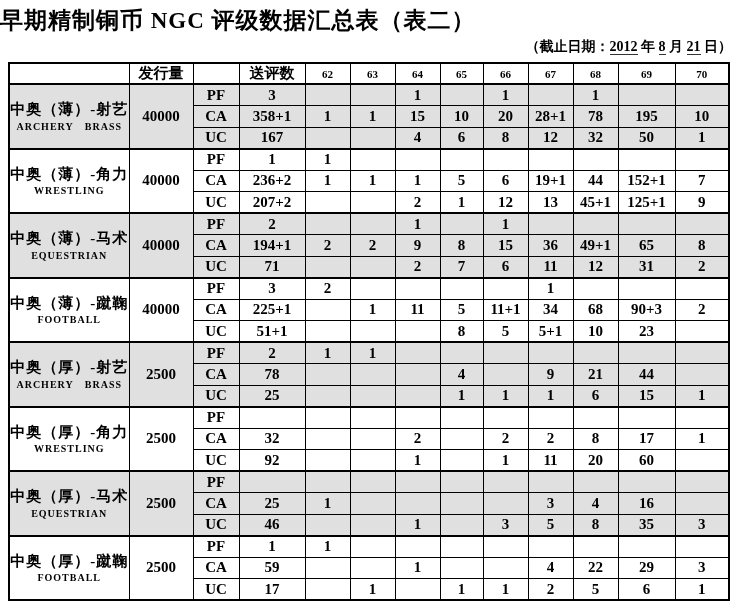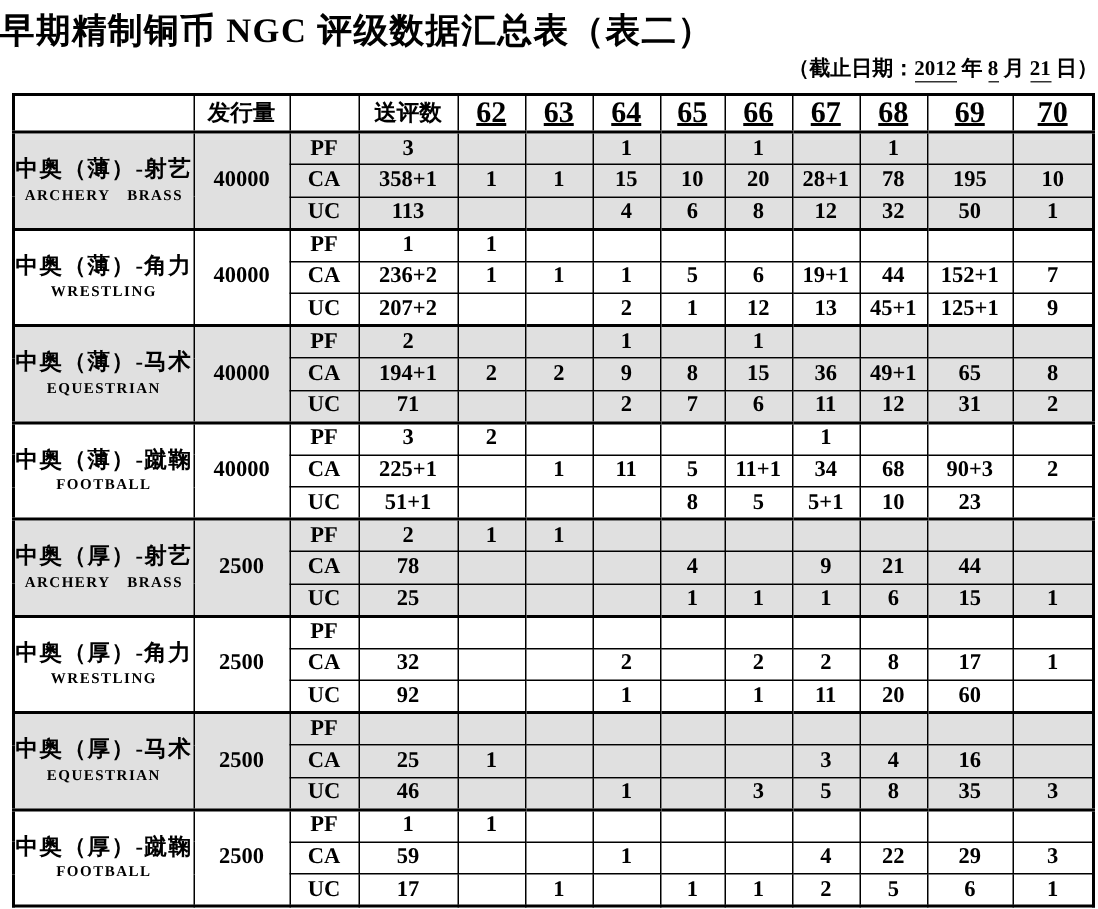--- a/index.html
+++ b/index.html
@@ -44,21 +44,21 @@
     overflow: hidden;
     font-weight: bold;
   }
   .grading-table thead tr { height: 20px; }
   .grading-table tbody tr { height: 21.5px; }
   .grading-table thead th {
     border-bottom: 2px solid #000;
     font-size: 15px;
     background: #fff;
   }
-  .grading-table thead th.grade-h { font-size: 20px; text-decoration: underline; }
+  .grading-table thead th.grade-h { font-size: 11px; }
   tr.group-start td { border-top: 2px solid #000; }
   tr.shaded td { background: #e0e0e0; }
   td.name-cell { line-height: 1.1; }
   .name-cn {
     font-size: 15px;
     letter-spacing: 1px;
     white-space: nowrap;
   }
   .name-en {
     font-size: 10px;
@@ -138,21 +138,21 @@
         <td class="grade-cell">15</td>
         <td class="grade-cell">10</td>
         <td class="grade-cell">20</td>
         <td class="grade-cell">28+1</td>
         <td class="grade-cell">78</td>
         <td class="grade-cell">195</td>
         <td class="grade-cell">10</td>
       </tr>
       <tr class="shaded">
         <td class="type-cell">UC</td>
-        <td class="sub-cell">113</td>
+        <td class="sub-cell">167</td>
         <td class="grade-cell"></td>
         <td class="grade-cell"></td>
         <td class="grade-cell">4</td>
         <td class="grade-cell">6</td>
         <td class="grade-cell">8</td>
         <td class="grade-cell">12</td>
         <td class="grade-cell">32</td>
         <td class="grade-cell">50</td>
         <td class="grade-cell">1</td>
       </tr>

